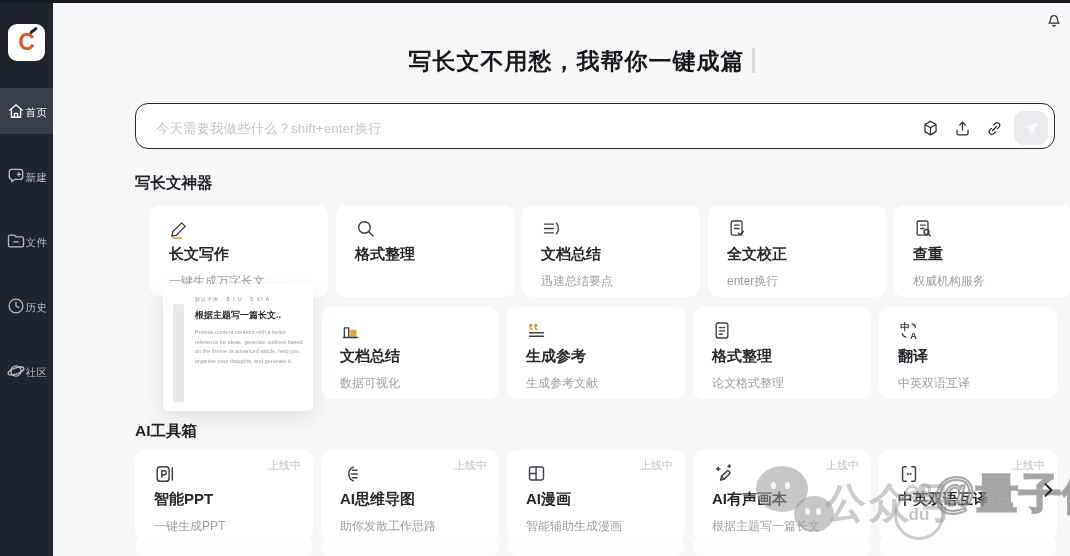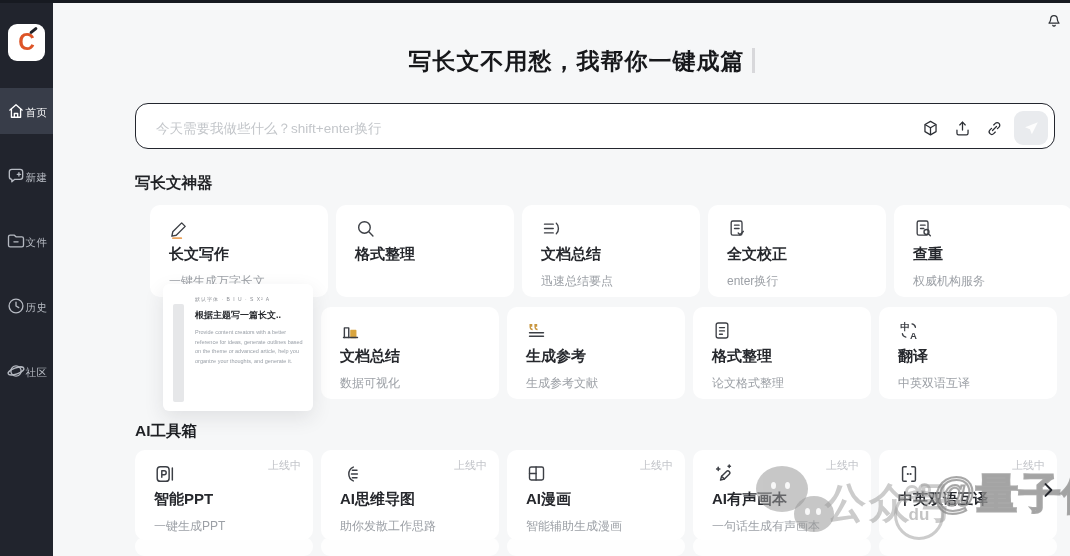--- a/index.html
+++ b/index.html
@@ -356,21 +356,21 @@
         <svg width="22" height="22" viewBox="0 0 24 24" fill="none" stroke="currentColor" stroke-width="1.6" stroke-linecap="round" stroke-linejoin="round">
           <path d="M10.5 14.5l5.3-5.3a2.1 2.1 0 0 1 3 3L13.5 17.5z"></path>
           <path d="M10.5 14.5l-1.2 4.2 4.2-1.2"></path>
           <path d="M5 6.5h3.6"></path>
           <path d="M6.8 4.7v3.6"></path>
           <path d="M17.5 3.5h2.6"></path>
           <path d="M18.8 2.2v2.6"></path>
         </svg>
       </span>
       <div class="card-title">AI有声画本</div>
-      <div class="card-sub">一句话生成有声画本</div>
+      <div class="card-sub">根据主题写一篇长文</div>
       <span class="badge">上线中</span>
     </div>
     <div class="card">
       <span class="icon">
         <svg width="22" height="22" viewBox="0 0 24 24" fill="none" stroke="currentColor" stroke-width="1.6" stroke-linecap="round" stroke-linejoin="round">
           <path d="M9 4H6.5A1.5 1.5 0 0 0 5 5.5v13A1.5 1.5 0 0 0 6.5 20H9"></path>
           <path d="M15 4h2.5A1.5 1.5 0 0 1 19 5.5v13a1.5 1.5 0 0 1-1.5 1.5H15"></path>
           <circle cx="10.7" cy="12" r="1.2" fill="currentColor" stroke="none"></circle>
           <circle cx="13.7" cy="12" r="1.2" fill="currentColor" stroke="none"></circle>
         </svg>

